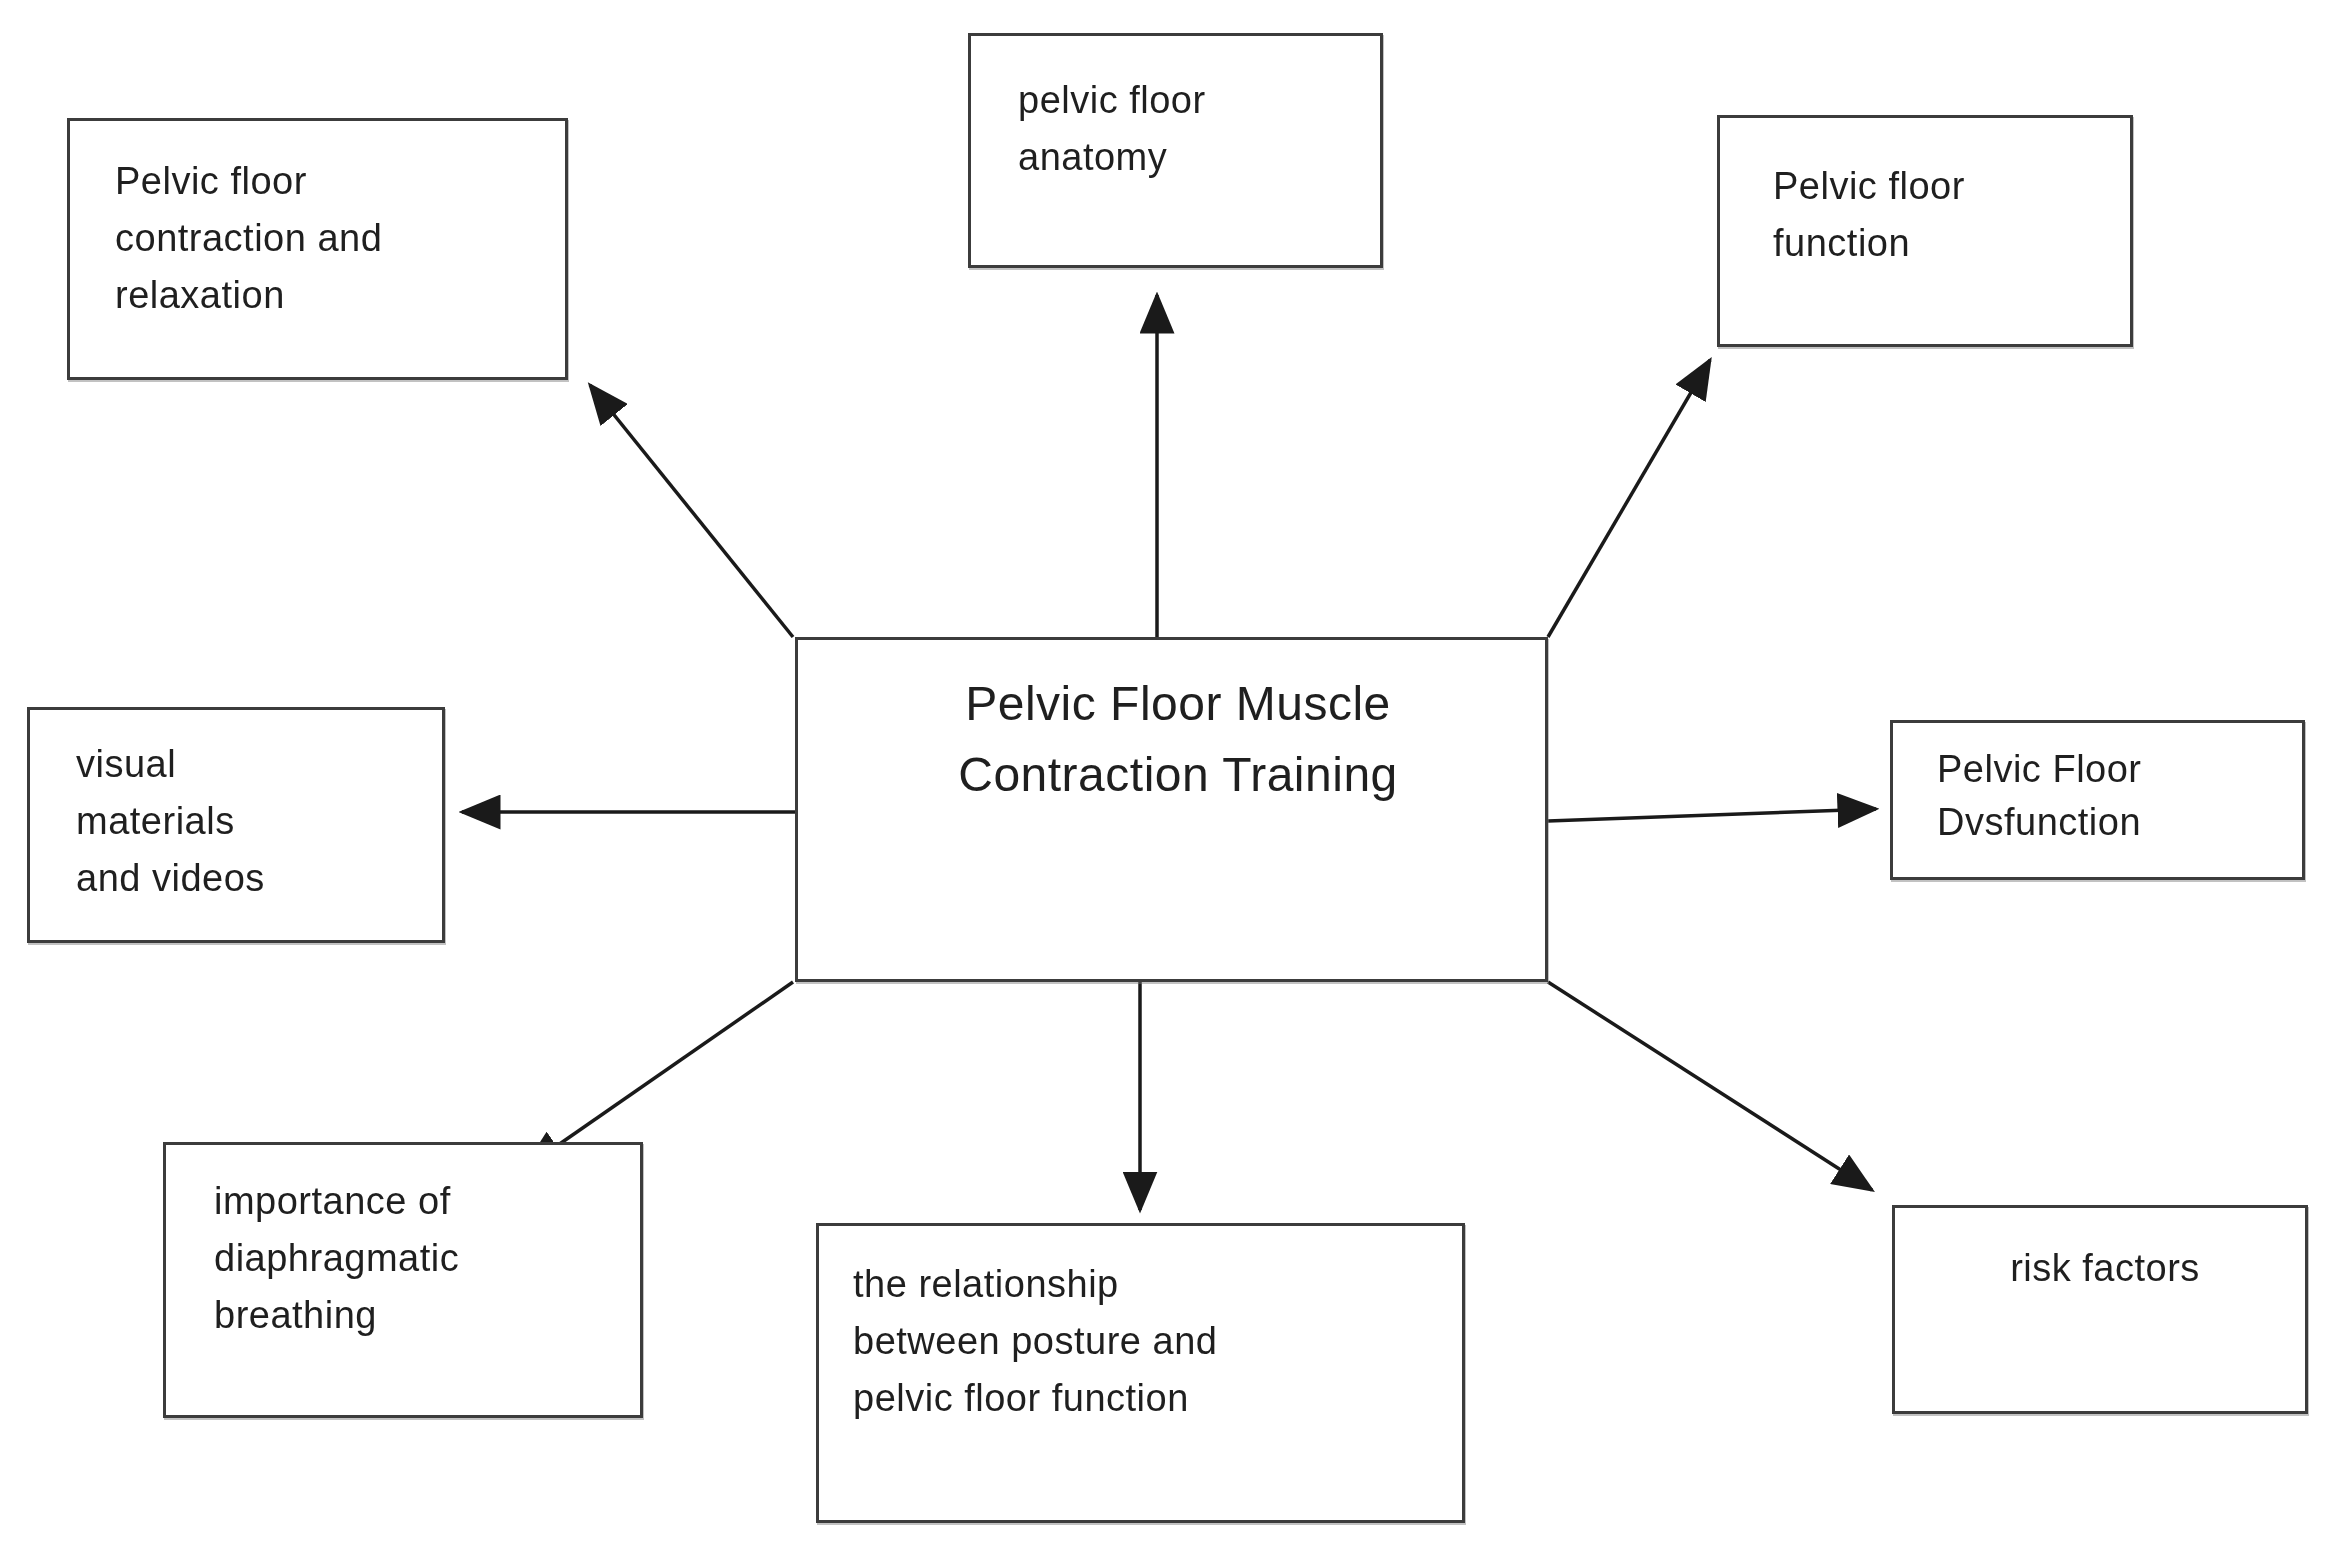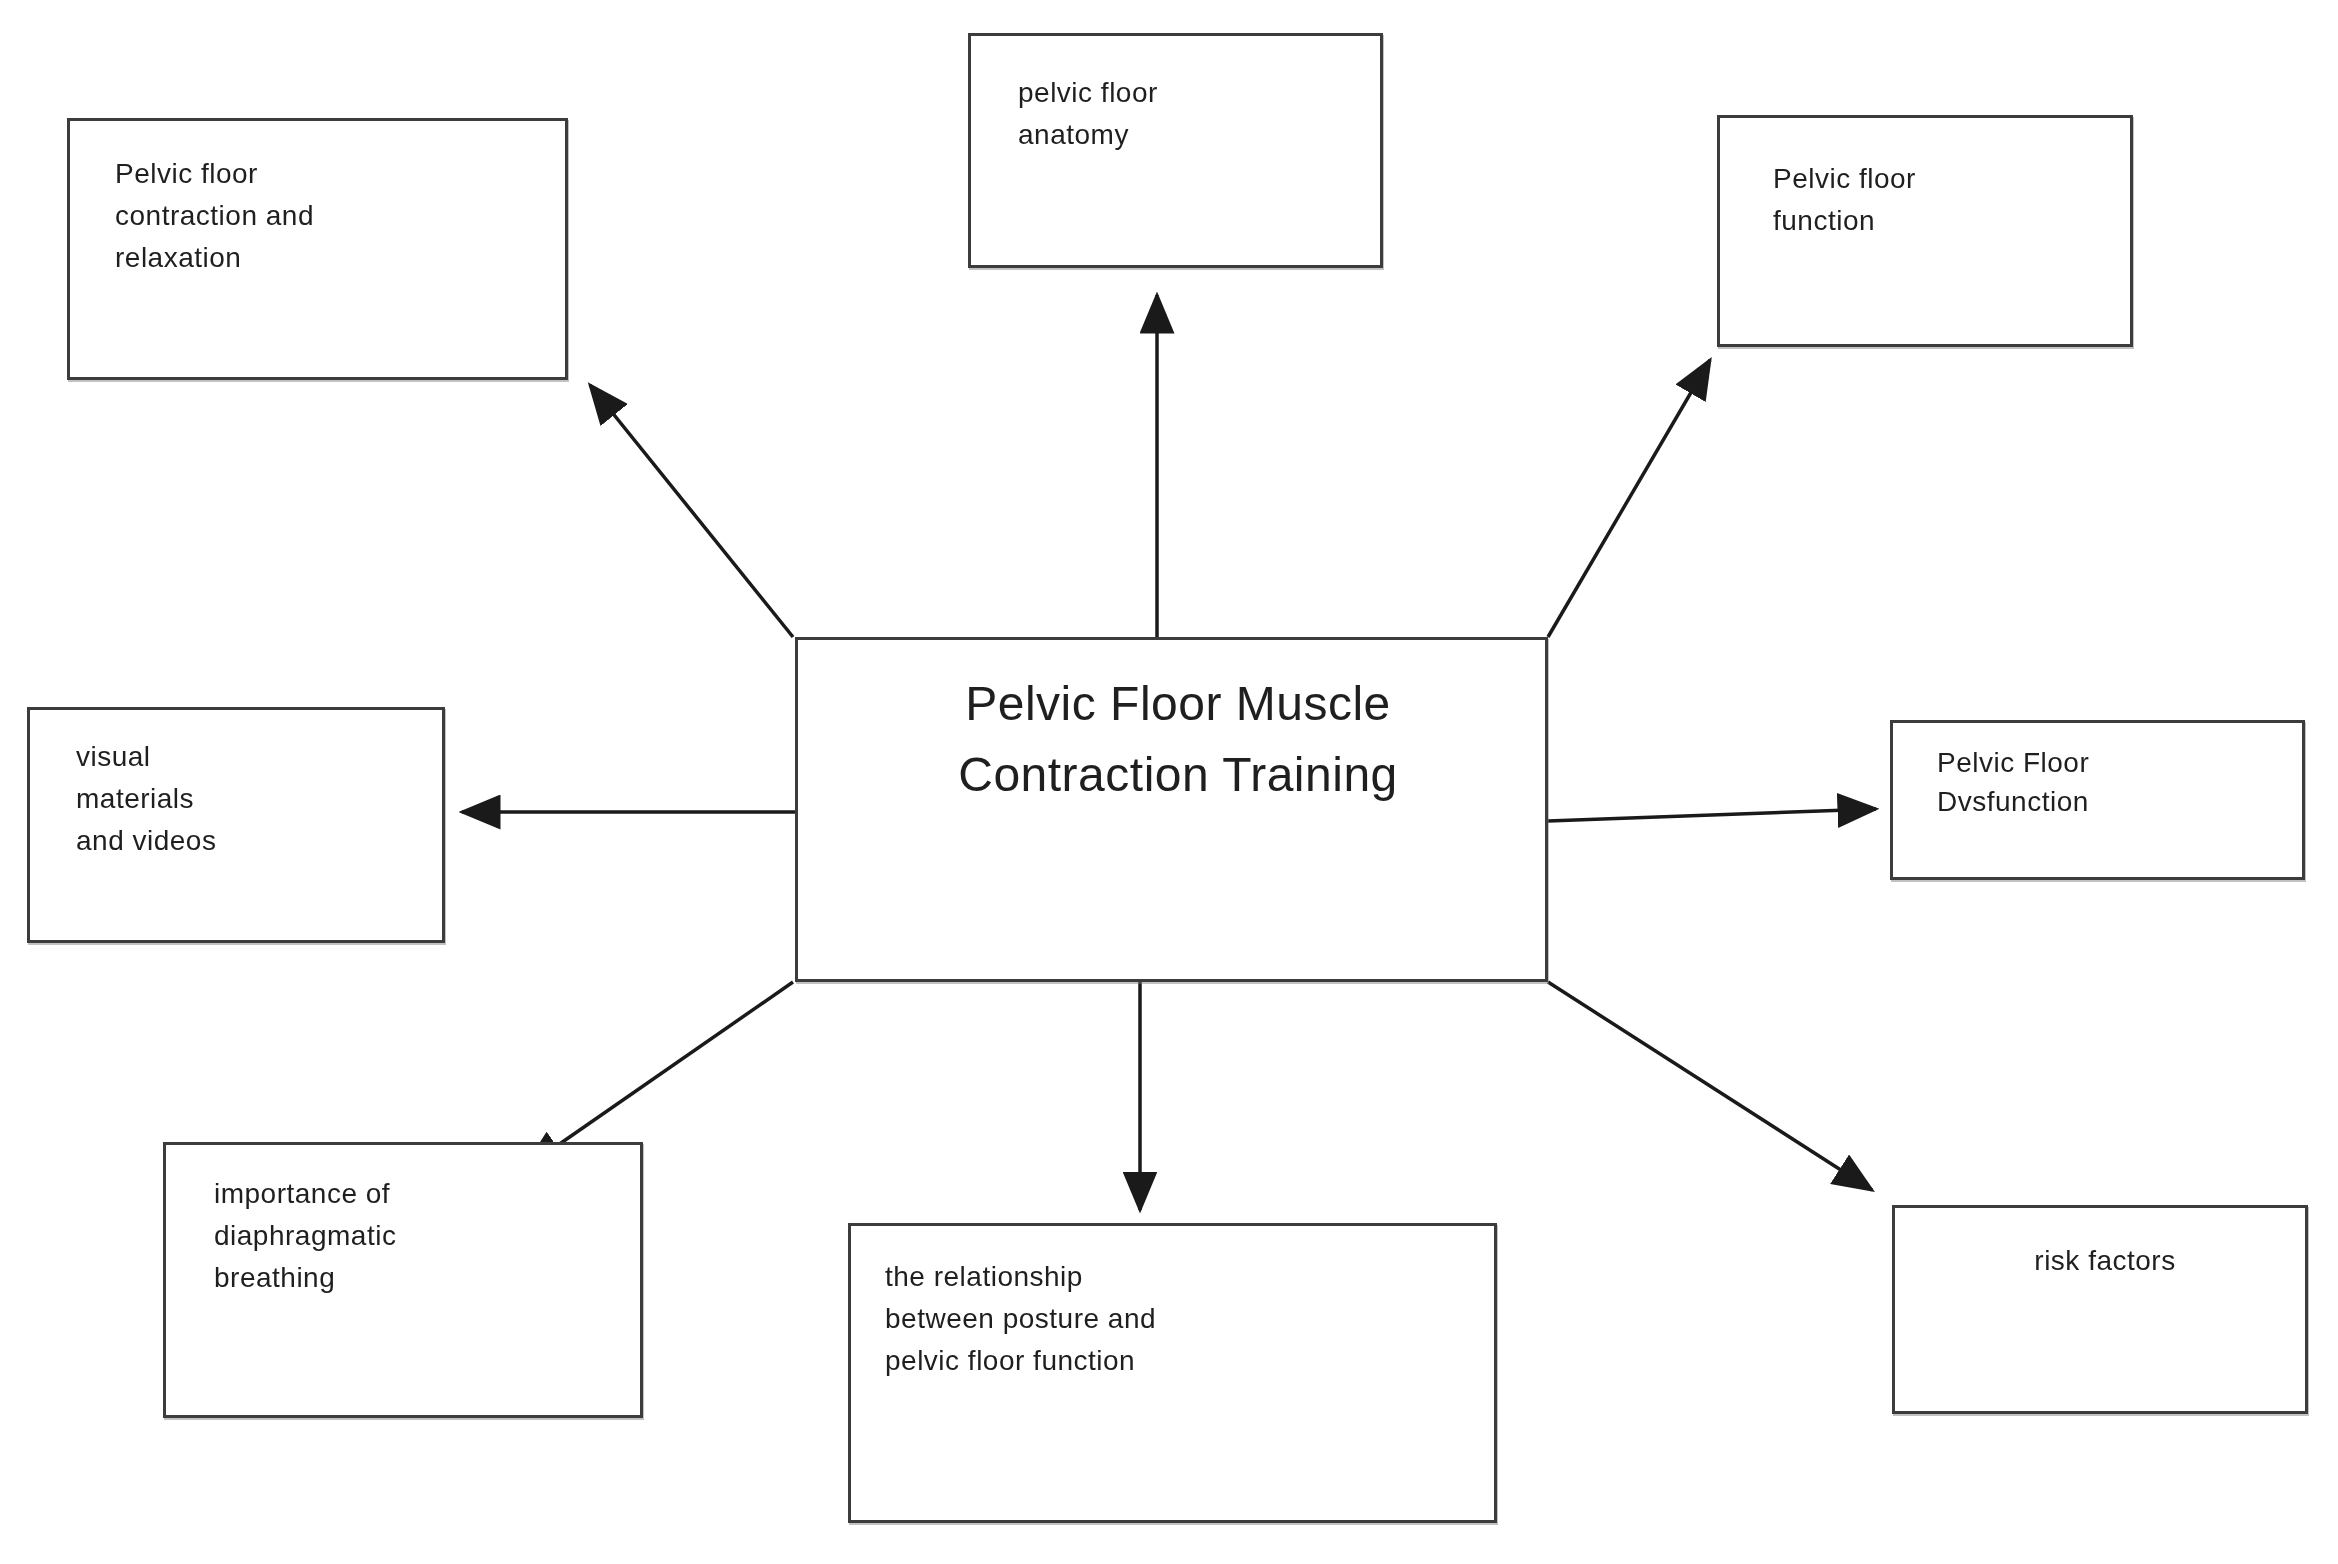--- a/index.html
+++ b/index.html
@@ -26,35 +26,35 @@
   .node {
     position: absolute;
     box-sizing: border-box;
     background: #ffffff;
     border: 3px solid #3c3c3c;
     box-shadow: 1px 2px 0 rgba(120,120,120,0.45);
   }
   .node-text {
     display: block;
     white-space: pre-line;
-    font-size: 28px;
+    font-size: 38px;
     line-height: 1.5;
     letter-spacing: 0.5px;
   }
   
   #node-contraction-relaxation { left: 67px;  top: 118px;  width: 501px; height: 262px; padding: 32px 20px 0 45px; }
   #node-anatomy               { left: 968px;  top: 33px;   width: 415px; height: 235px; padding: 36px 20px 0 47px; }
   #node-function              { left: 1717px; top: 115px;  width: 416px; height: 232px; padding: 40px 20px 0 53px; }
   #node-visual-materials      { left: 27px;   top: 707px;  width: 418px; height: 236px; padding: 26px 20px 0 46px; }
   #node-center                { left: 795px;  top: 637px;  width: 753px; height: 345px; padding: 28px 10px 0 23px; text-align: center; }
   #node-center .node-text     { font-size: 48px; line-height: 1.48; }
   #node-dysfunction           { left: 1890px; top: 720px;  width: 415px; height: 160px; padding: 20px 15px 0 44px; }
   #node-dysfunction .node-text{ line-height: 1.4; }
   #node-breathing             { left: 163px;  top: 1142px; width: 480px; height: 276px; padding: 28px 20px 0 48px; }
-  #node-posture               { left: 848px;  top: 1223px; width: 649px; height: 300px; padding: 30px 20px 0 34px; }
+  #node-posture               { left: 816px;  top: 1223px; width: 649px; height: 300px; padding: 30px 20px 0 34px; }
   #node-risk-factors          { left: 1892px; top: 1205px; width: 416px; height: 209px; padding: 32px 0 0 10px; text-align: center; }
 </style>
 </head>
 <body>
 
 <div class="canvas">
 
   <svg class="arrows" viewBox="0 0 2338 1564" xmlns="http://www.w3.org/2000/svg">
     <defs>
       <marker id="ah" markerWidth="12" markerHeight="10" refX="11" refY="5" orient="auto" markerUnits="strokeWidth">

